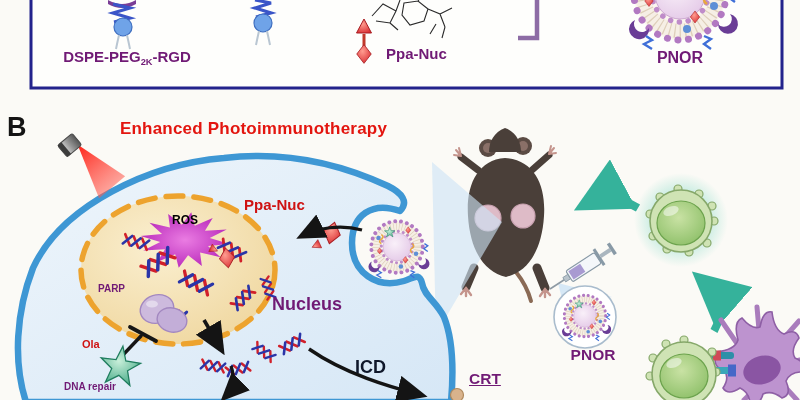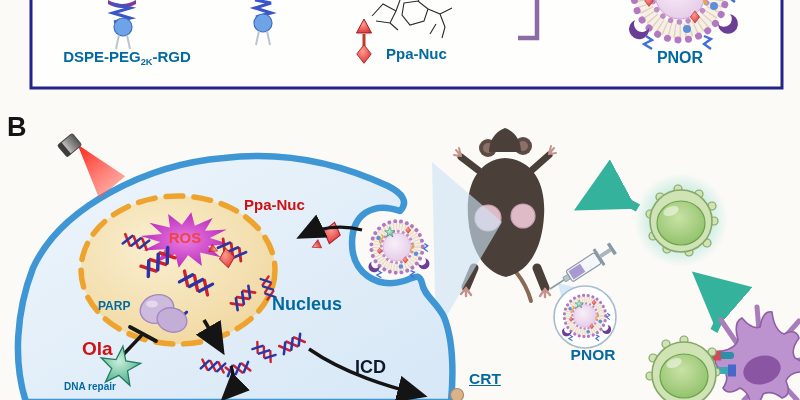--- a/index.html
+++ b/index.html
@@ -1,19 +1,19 @@
 <!DOCTYPE html>
 <html><head>
 <meta charset="utf-8">
 <style>
   html,body{margin:0;padding:0;background:#e9e9e9;}
   #stage{position:relative;width:800px;height:400px;overflow:hidden;background:#fbfaf6;
          font-family:"Liberation Sans",sans-serif;}
   #gfx{position:absolute;left:0;top:0;}
-  .lbl{position:absolute;font-weight:bold;color:#0369a1;white-space:nowrap;line-height:1.05;}
+  .lbl{position:absolute;font-weight:bold;color:#701a75;white-space:nowrap;line-height:1.05;}
   .lbl sub{font-size:62%;vertical-align:-3px;font-weight:bold;}
   .lbl sup{font-size:62%;vertical-align:5px;font-weight:bold;}
   .red{color:#cf1212;}
   .title{color:#e3150f;font-size:17px;letter-spacing:.2px;}
   .panelLetter{color:#141414;font-size:27px;}
   .icd{color:#0f172a;font-size:18px;}
   .ctr{text-align:center;}
 </style>
 </head>
 <body>
@@ -309,30 +309,31 @@
 
 <div class="lbl ctr" style="left:48px;top:49px;width:158px;font-size:15px;"><span>DSPE-PEG</span><sub>2K</sub><span>-RGD</span></div>
 
 
 <div class="lbl" style="left:386px;top:46px;font-size:15px;">Ppa-Nuc</div>
 
 <div class="lbl ctr" style="left:645px;top:50px;width:70px;font-size:16px;">PNOR</div>
 
 <div class="lbl panelLetter" style="left:7px;top:113px;">B</div>
 
+<div class="lbl title" style="left:120px;top:120px;">Enhanced Photoimmunotherapy</div>
 
 <div class="lbl red" style="left:244px;top:197px;font-size:15px;">Ppa-Nuc</div>
 
-<div class="lbl ctr" style="left:158px;top:230px;width:54px;font-size:15px;color:#ef4444;">ROS</div>
-
-<div class="lbl" style="left:98px;top:300px;font-size:12px;">PARP</div>
+<div class="lbl ctr" style="left:158px;top:214px;width:54px;font-size:12px;color:#000000;">ROS</div>
+
+<div class="lbl" style="left:98px;top:284px;font-size:10px;">PARP</div>
 
 <div class="lbl" style="left:272px;top:295px;font-size:18px;">Nucleus</div>
 
-<div class="lbl red" style="left:82px;top:339px;font-size:19px;">Ola</div>
+<div class="lbl red" style="left:82px;top:339px;font-size:11px;">Ola</div>
 
 <div class="lbl" style="left:64px;top:382px;font-size:10px;">DNA repair</div>
 
 <div class="lbl icd" style="left:355px;top:358px;">ICD</div>
 
 <div class="lbl" style="left:469px;top:371px;font-size:15.5px;text-decoration:underline;">CRT</div>
 
 <div class="lbl ctr" style="left:558px;top:347px;width:70px;font-size:15.5px;">PNOR</div>
 
 

